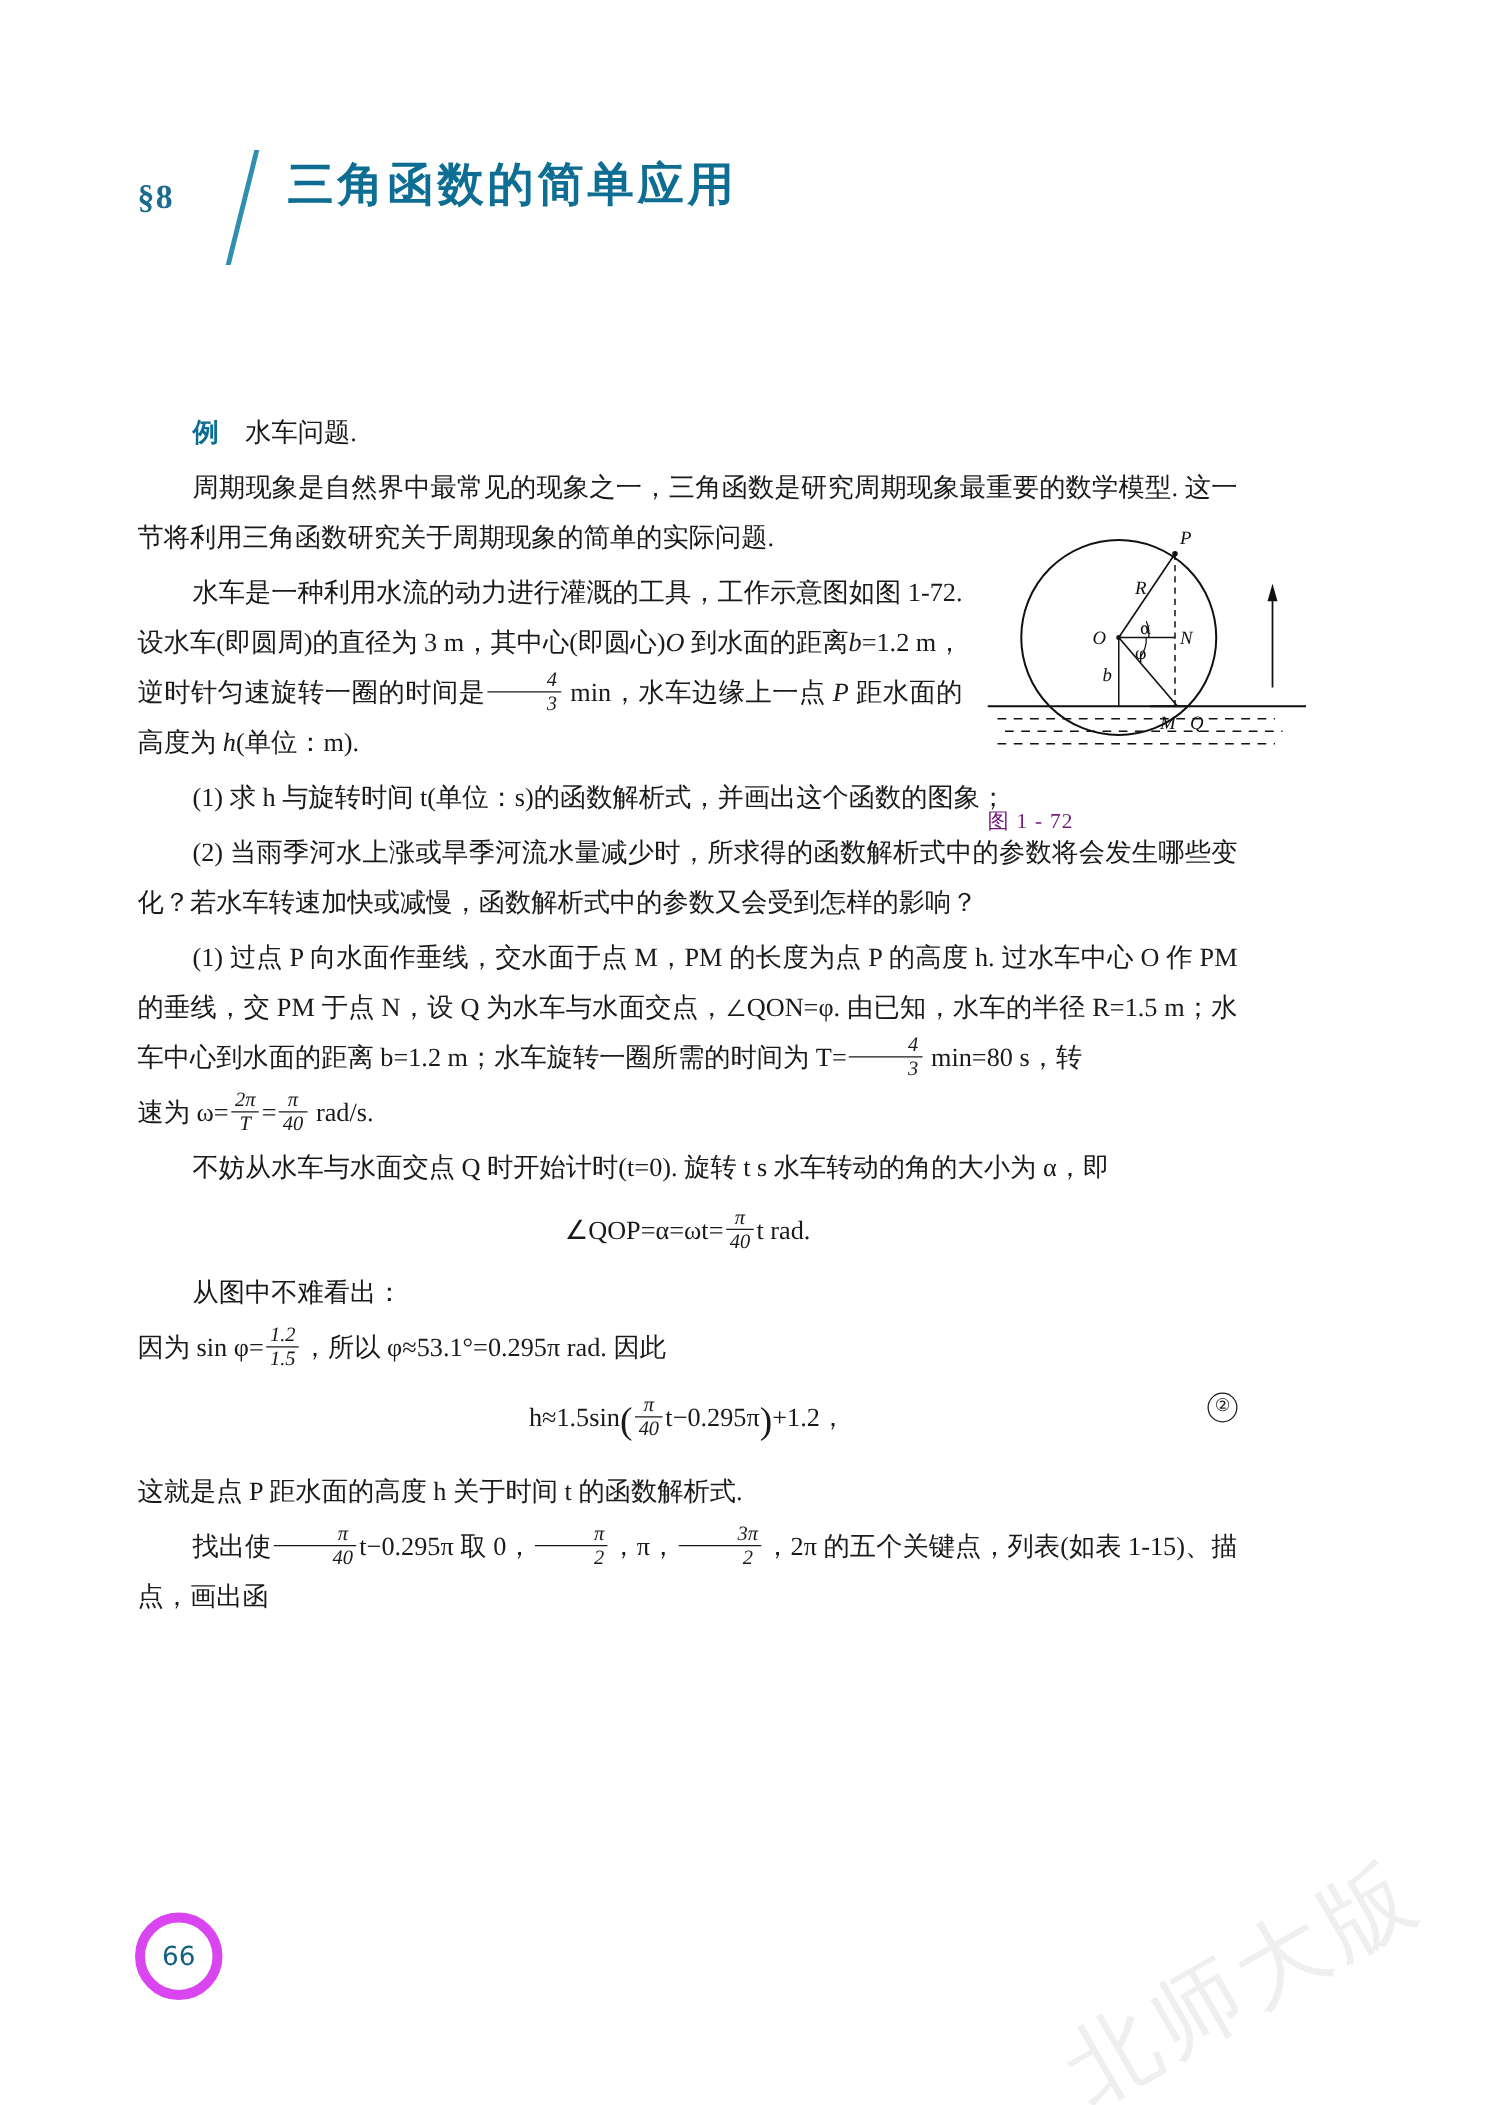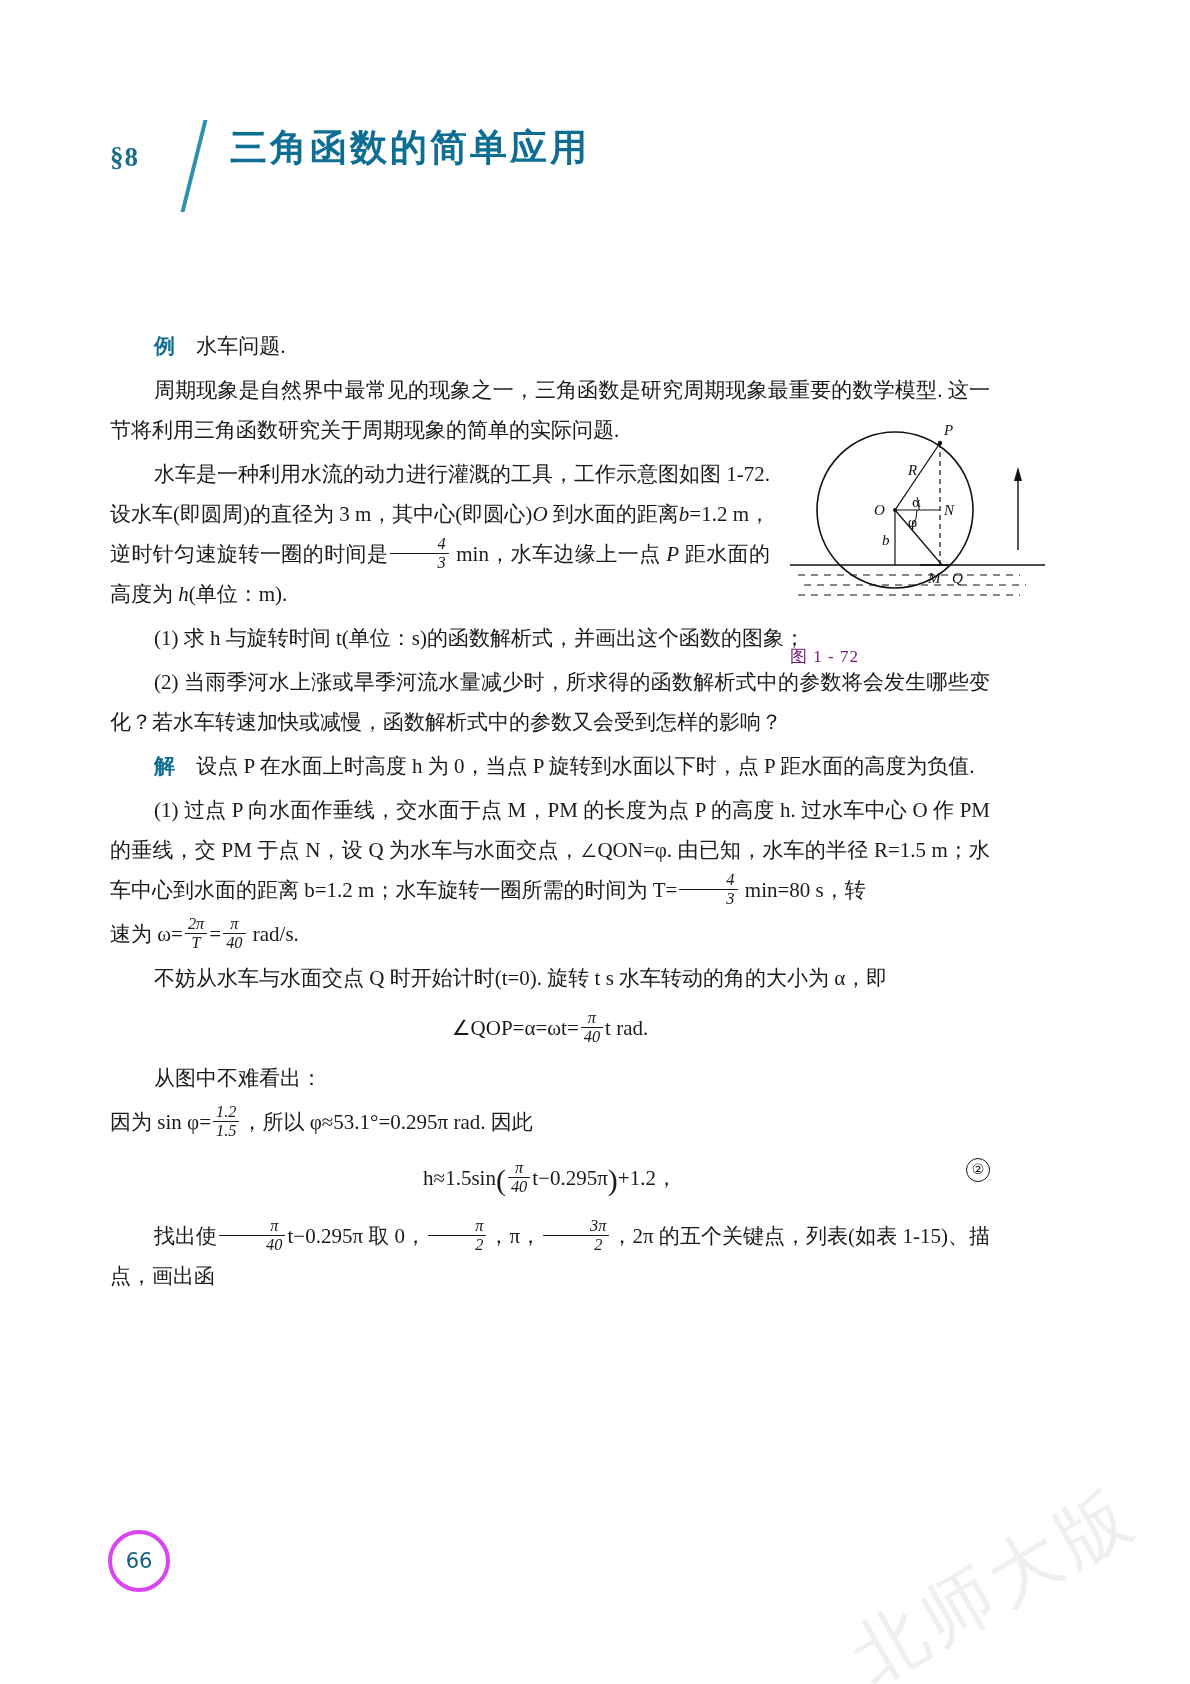--- a/index.html
+++ b/index.html
@@ -130,21 +130,21 @@
     font-size: 19px;
   }
 
   
   .page-num {
     position: absolute;
     left: 108px;
     top: 1530px;
     width: 54px;
     height: 54px;
-    border: 4px solid #d946ef;
+    border: 8px solid #d946ef;
     border-radius: 50%;
     color: #11607f;
     font-family: "DejaVu Sans", sans-serif;
     font-size: 21px;
     display: flex;
     align-items: center;
     justify-content: center;
   }
 
   
@@ -240,24 +240,20 @@
 
     <div style="width:660px;">
       <p class="para indent2">
         <span>水车是一种利用水流的动力进行灌溉的工具，工作示意图如图 1-72. 设水车(即圆周)的直径为 3 m，其中心(即圆心)</span><span class="it">O</span><span> 到水面的距离</span><span class="it">b</span><span>=1.2 m，逆时针匀速旋转一圈的时间是</span><span class="frac"><span class="num">4</span><span class="den">3</span></span><span> min，水车边缘上一点 </span><span class="it">P</span><span> 距水面的高度为 </span><span class="it">h</span><span>(单位：m).</span>
       </p>
     </div>
 
     <p class="para indent2">(1) 求 h 与旋转时间 t(单位：s)的函数解析式，并画出这个函数的图象；</p>
     <p class="para indent2">(2) 当雨季河水上涨或旱季河流水量减少时，所求得的函数解析式中的参数将会发生哪些变化？若水车转速加快或减慢，函数解析式中的参数又会受到怎样的影响？</p>
 
-    <p class="para">
-      <span style="margin-left:44px;"></span><span class="tag">解</span>
-      <span style="margin-left:16px;">设点 P 在水面上时高度 h 为 0，当点 P 旋转到水面以下时，点 P 距水面的高度为负值.</span>
-    </p>
 
     <p class="para indent2">
       <span>(1) 过点 P 向水面作垂线，交水面于点 M，PM 的长度为点 P 的高度 h. 过水车中心 O 作 PM 的垂线，交 PM 于点 N，设 Q 为水车与水面交点，∠QON=φ. 由已知，水车的半径 R=1.5 m；水车中心到水面的距离 b=1.2 m；水车旋转一圈所需的时间为 T=</span><span class="frac"><span class="num">4</span><span class="den">3</span></span><span> min=80 s，转</span>
     </p>
 
     <p class="para">
       <span>速为 ω=</span><span class="frac"><span class="num">2π</span><span class="den">T</span></span><span>=</span><span class="frac"><span class="num">π</span><span class="den">40</span></span><span> rad/s.</span>
     </p>
 
     <p class="para indent2">不妨从水车与水面交点 Q 时开始计时(t=0). 旋转 t s 水车转动的角的大小为 α，即</p>
@@ -271,20 +267,21 @@
 
     <p class="para">
       <span>因为 sin φ=</span><span class="frac"><span class="num">1.2</span><span class="den">1.5</span></span><span>，所以 φ≈53.1°=0.295π rad. 因此</span>
     </p>
 
     <div class="eq eq-row" style="margin-top:16px;margin-bottom:16px;">
       <span>h≈1.5sin</span><span style="font-size:30px;vertical-align:-5px;">(</span><span class="frac"><span class="num">π</span><span class="den">40</span></span><span>t−0.295π</span><span style="font-size:30px;vertical-align:-5px;">)</span><span>+1.2，</span>
       <span class="eq-num circled">②</span>
     </div>
 
+    <p class="para">这就是点 P 距水面的高度 h 关于时间 t 的函数解析式.</p>
 
     <p class="para indent2">
       <span>找出使</span><span class="frac"><span class="num">π</span><span class="den">40</span></span><span>t−0.295π 取 0，</span><span class="frac"><span class="num">π</span><span class="den">2</span></span><span>，π，</span><span class="frac"><span class="num">3π</span><span class="den">2</span></span><span>，2π 的五个关键点，列表(如表 1-15)、描点，画出函</span>
     </p>
 
   </div>
 
   <div class="page-num">66</div>
   <div class="watermark">北师大版</div>
 

